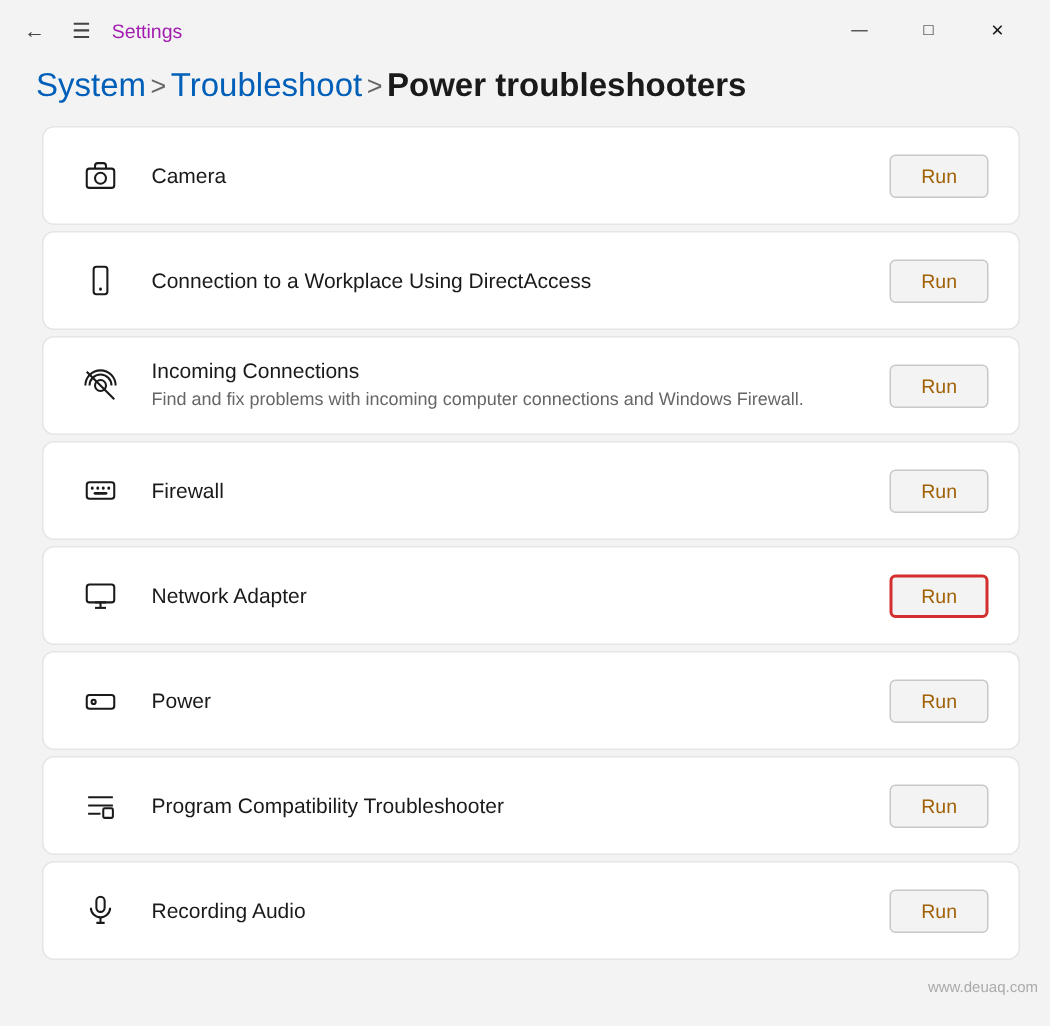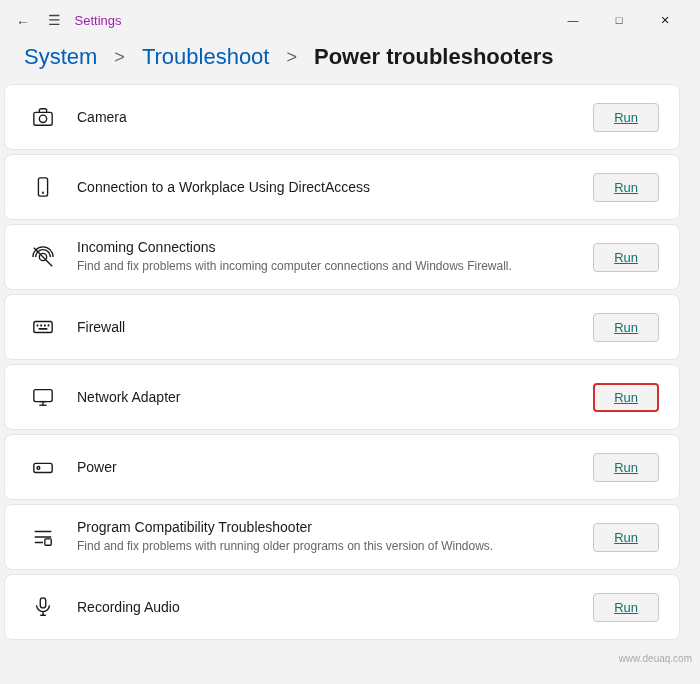--- a/index.html
+++ b/index.html
@@ -68,21 +68,21 @@
       color: #444;
       cursor: pointer;
       padding: 4px;
       border-radius: 4px;
     }
 
     .breadcrumb {
       display: flex;
       align-items: center;
       padding: 8px 24px 14px 24px;
-      gap: 17px;
+      gap: 3px;
       font-size: 14px;
     }
 
     .breadcrumb-item {
       color: #005fb8;
       cursor: pointer;
       font-size: 22px;
       font-weight: 400;
     }
 
@@ -92,21 +92,21 @@
     }
 
     .breadcrumb-current {
       color: #1a1a1a;
       font-size: 22px;
       font-weight: 600;
     }
 
     .content {
       flex: 1;
-      padding: 0 20px 20px 4px;
+      padding: 0 20px 20px 28px;
       overflow-y: auto;
       border-radius: 14px;
     }
 
     .item-card {
       background: #ffffff;
       border-radius: 8px;
       margin-bottom: 4px;
       padding: 14px 20px;
       display: flex;
@@ -144,24 +144,23 @@
       line-height: 1.4;
     }
 
     .run-btn {
       padding: 6px 20px;
       background: #f3f3f3;
       border: 1px solid #c8c8c8;
       border-radius: 4px;
       font-size: 13px;
       cursor: pointer;
-      color: #0f766e;
+      color: #a16207;
       white-space: nowrap;
       flex-shrink: 0;
-      text-decoration: underline;
     }
 
     .run-btn.highlighted {
       border: 2px solid #d32f2f;
       padding: 5px 19px;
     }
 
     .watermark {
       position: fixed;
       bottom: 20px;
@@ -283,21 +282,20 @@
         <div class="item-icon">
           <svg width="22" height="22" viewBox="0 0 24 24" fill="none" stroke="#1a1a1a" stroke-width="1.5">
             <line x1="3" y1="6" x2="21" y2="6"></line>
             <line x1="3" y1="12" x2="21" y2="12"></line>
             <line x1="3" y1="18" x2="12" y2="18"></line>
             <rect x="14" y="14" width="7" height="7" rx="1"></rect>
           </svg>
         </div>
         <div class="item-text">
           <div class="item-title">Program Compatibility Troubleshooter</div>
-          <div class="item-desc">Find and fix problems with running older programs on this version of Windows.</div>
         </div>
         <button class="run-btn">Run</button>
       </div>
       <div class="item-card">
         <div class="item-icon">
           <svg width="22" height="22" viewBox="0 0 24 24" fill="none" stroke="#1a1a1a" stroke-width="1.5">
             <rect x="9" y="2" width="6" height="11" rx="3"></rect>
             <path d="M5 10a7 7 0 0 0 14 0"></path>
             <line x1="12" y1="21" x2="12" y2="17"></line>
             <line x1="9" y1="21" x2="15" y2="21"></line>

